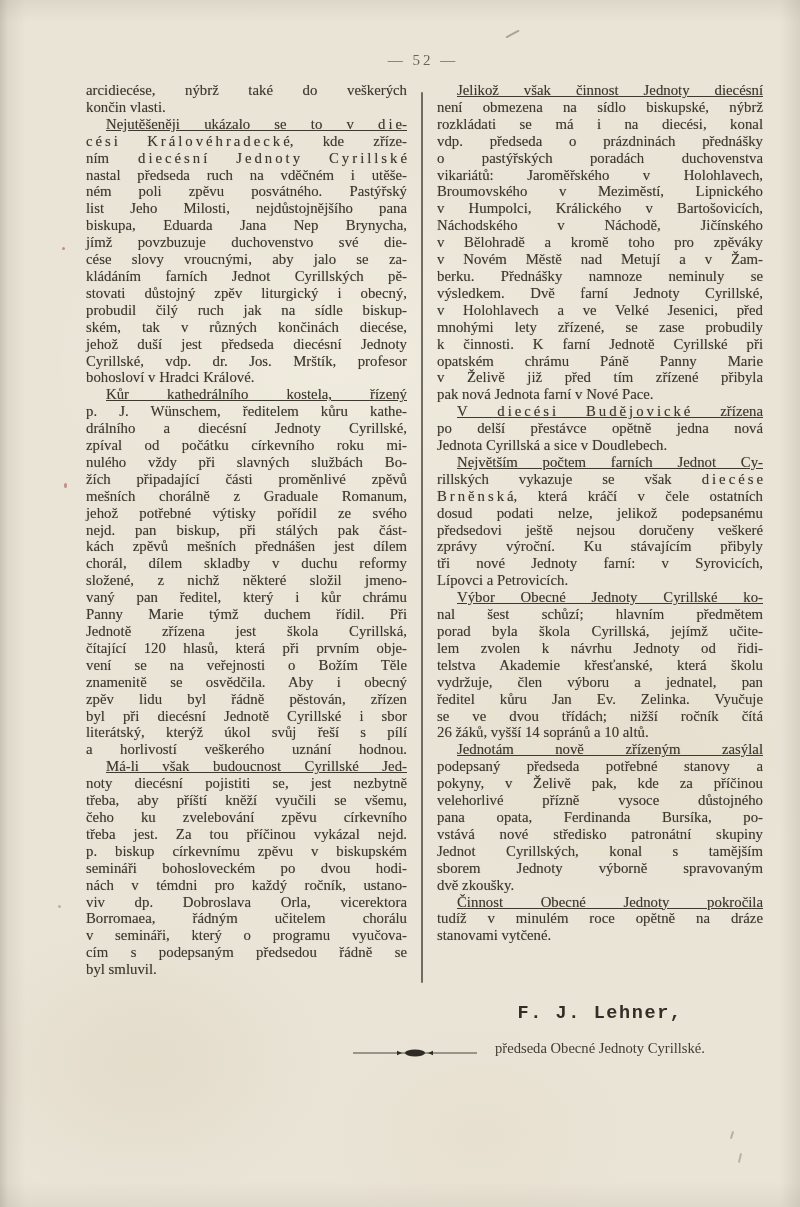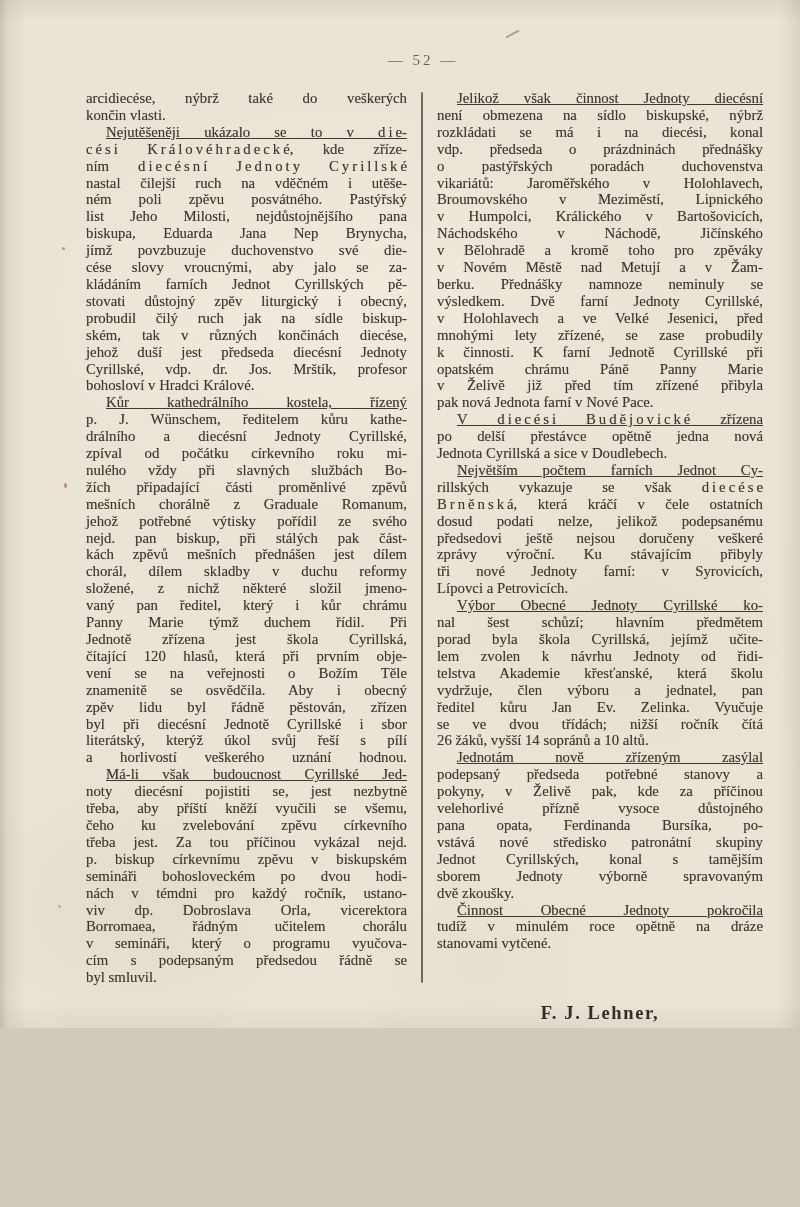--- a/index.html
+++ b/index.html
@@ -3,21 +3,21 @@
 <meta charset="utf-8">
 <style>
   html, body {
     margin: 0;
     padding: 0;
     background: #cfcabc;
   }
   .page {
     position: relative;
     width: 800px;
-    height: 1028px;
+    height: 1207px;
     overflow: hidden;
     background:
       radial-gradient(ellipse 420px 300px at 42% 30%, rgba(255,252,240,0.30), rgba(255,252,240,0) 70%),
       radial-gradient(ellipse 300px 220px at 78% 62%, rgba(221,206,184,0.25), rgba(221,206,184,0) 70%),
       radial-gradient(ellipse 260px 200px at 18% 88%, rgba(214,200,178,0.30), rgba(214,200,178,0) 70%),
       radial-gradient(ellipse 200px 150px at 60% 94%, rgba(226,212,190,0.25), rgba(226,212,190,0) 75%),
       linear-gradient(90deg, rgba(118,110,96,0.28) 0px, rgba(118,110,96,0.10) 8px, rgba(118,110,96,0) 26px),
       linear-gradient(270deg, rgba(118,110,96,0.16) 0px, rgba(118,110,96,0) 20px),
       linear-gradient(180deg, rgba(130,122,106,0.12) 0px, rgba(130,122,106,0) 22px),
       linear-gradient(0deg, rgba(130,122,106,0.10) 0px, rgba(130,122,106,0) 26px),
@@ -30,21 +30,21 @@
     left: 348px;
     width: 150px;
     text-align: center;
     font-size: 15px;
     letter-spacing: 3px;
     color: rgba(70,64,53,0.78);
     filter: blur(0.25px);
   }
   .column {
     position: absolute;
-    top: 90px;
+    top: 82px;
     filter: blur(0.22px);
   }
   .col-left  { left: 86px;  width: 321px; }
   .col-right { left: 437px; width: 326px; }
   .line {
     text-align: justify;
     text-align-last: justify;
     font-size: 14.8px;
     line-height: 16.9px;
     color: #3e392f;
@@ -66,21 +66,21 @@
   }
   .signature {
     position: absolute;
     left: 437px;
     top: 1003px;
     width: 326px;
     text-align: center;
     filter: blur(0.2px);
   }
   .signature-name {
-    font-family: Liberation Serif, serif;
+    font-family: Liberation Mono, monospace;
     font-weight: bold;
     font-size: 18.5px;
     letter-spacing: 1.6px;
     color: #322e27;
   }
   .signature-title {
     margin-top: 16px;
     font-family: "Liberation Serif", serif;
     font-size: 14.6px;
     color: #413c31;
@@ -119,21 +119,21 @@
 
   <div class="column col-left">
       <div class="paragraph">
         <div class="line">arcidiecése, nýbrž také do veškerých</div>
         <div class="line last">končin vlasti.</div>
       </div>
       <div class="paragraph">
         <div class="line indent">Nejutěšeněji ukázalo se to v d i e-</div>
         <div class="line">c é s i K r á l o v é h r a d e c k é, kde zříze-</div>
         <div class="line">ním d i e c é s n í J e d n o t y C y r i l l s k é</div>
-        <div class="line">nastal čilejší ruch na vděčném i utěše-</div>
+        <div class="line">nastal předseda ruch na vděčném i utěše-</div>
         <div class="line">ném poli zpěvu posvátného. Pastýřský</div>
         <div class="line">list Jeho Milosti, nejdůstojnějšího pana</div>
         <div class="line">biskupa, Eduarda Jana Nep Brynycha,</div>
         <div class="line">jímž povzbuzuje duchovenstvo své die-</div>
         <div class="line">cése slovy vroucnými, aby jalo se za-</div>
         <div class="line">kládáním farních Jednot Cyrillských pě-</div>
         <div class="line">stovati důstojný zpěv liturgický i obecný,</div>
         <div class="line">probudil čilý ruch jak na sídle biskup-</div>
         <div class="line">ském, tak v různých končinách diecése,</div>
         <div class="line">jehož duší jest předseda diecésní Jednoty</div>

